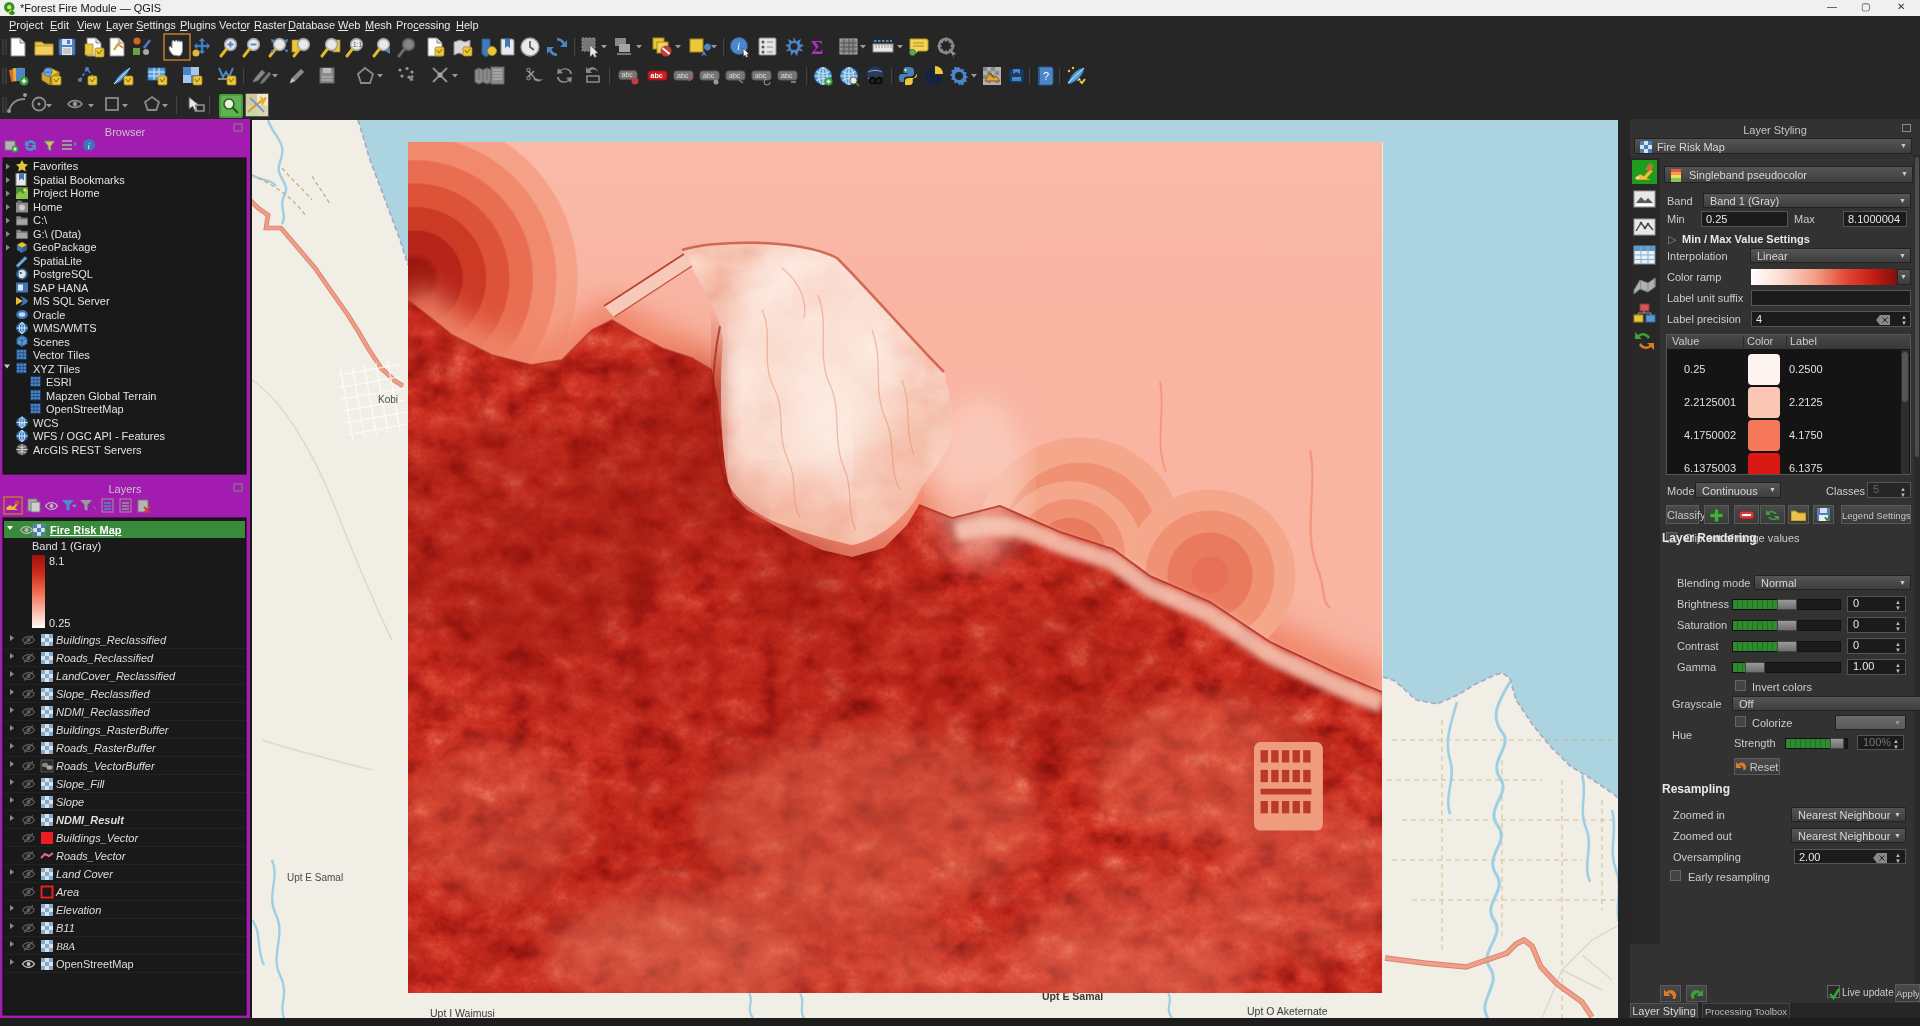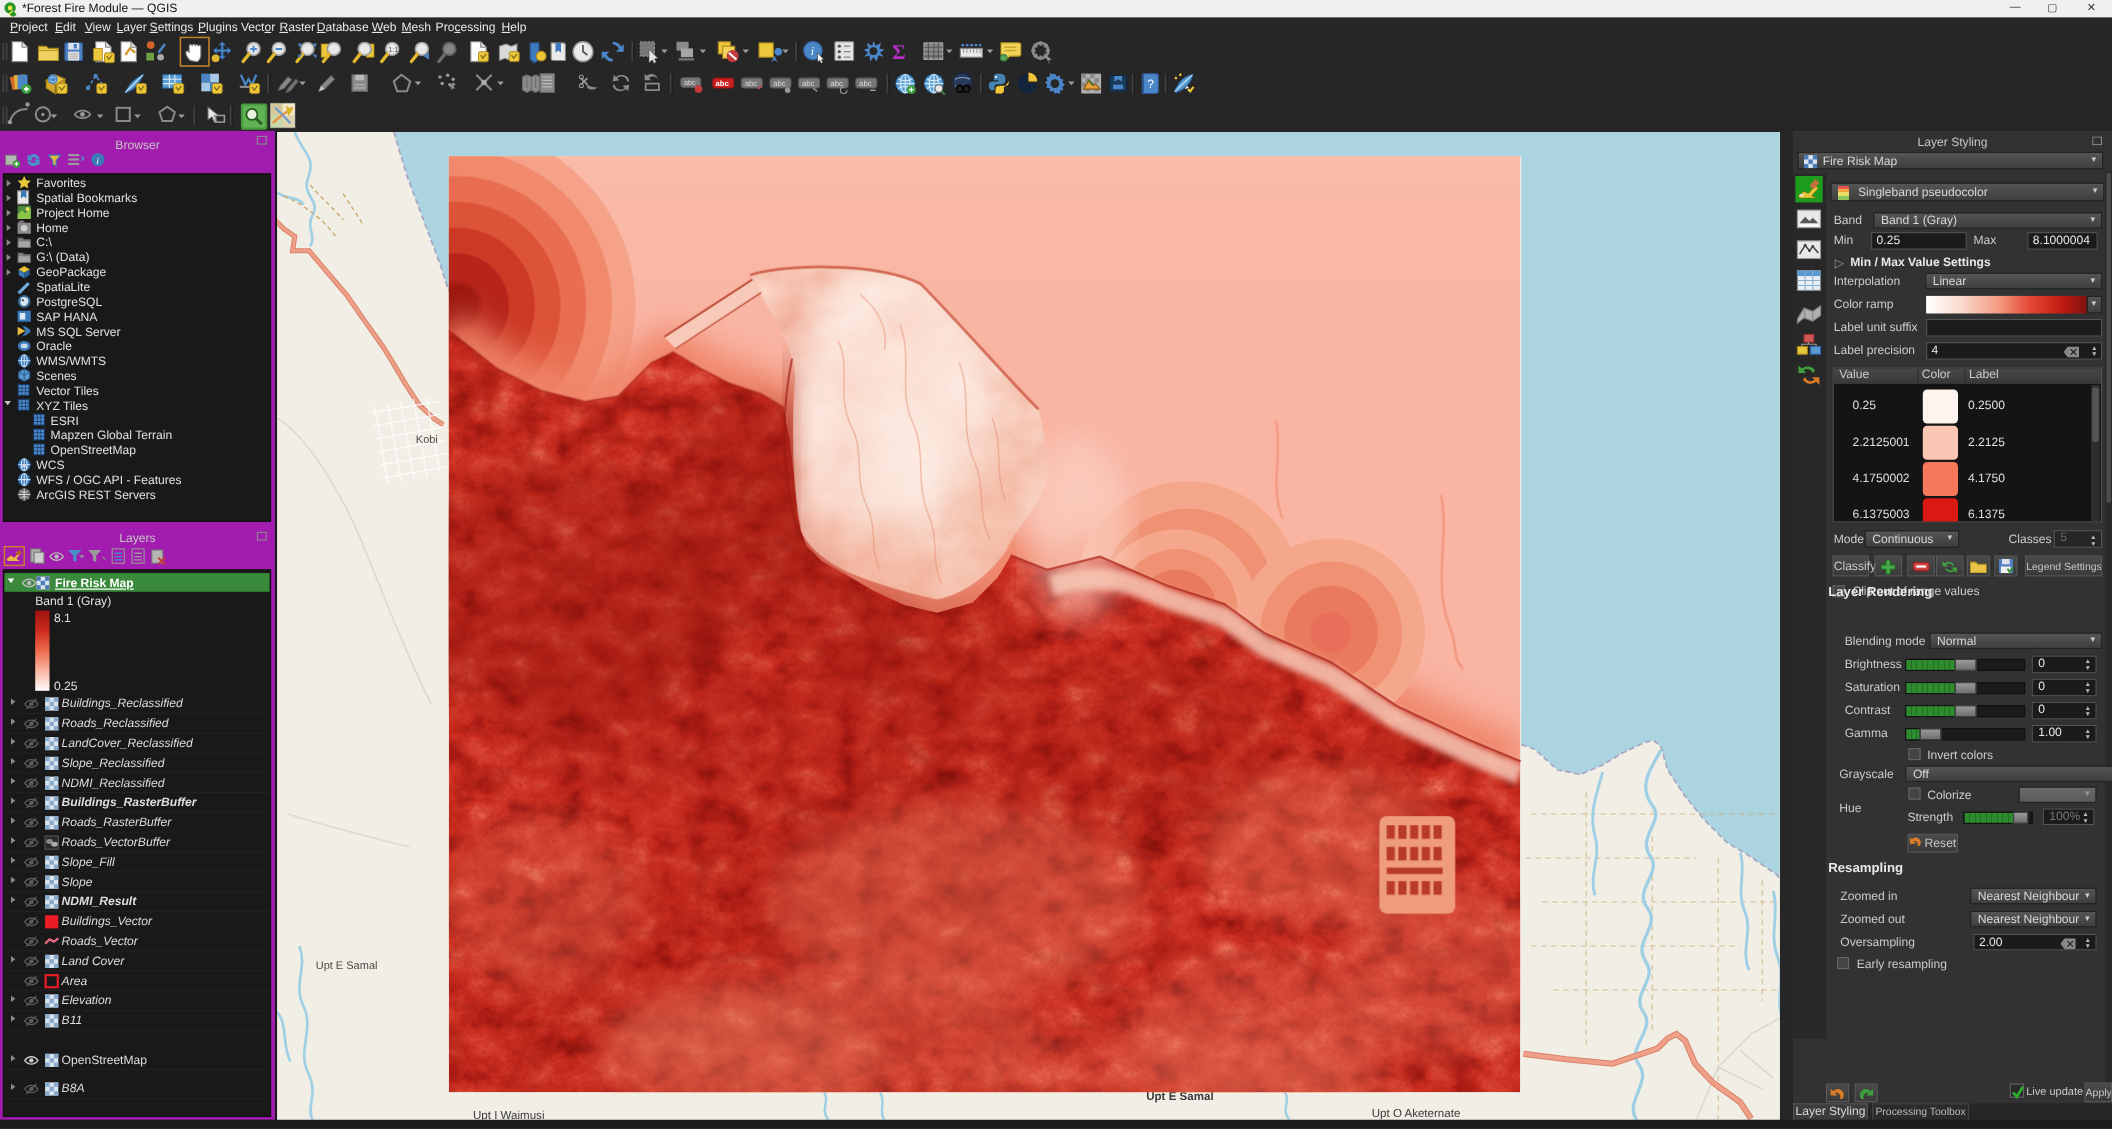--- a/index.html
+++ b/index.html
@@ -860,21 +860,21 @@
                 <rect width="4" height="4"></rect>
                 <rect x="8" width="4" height="4"></rect>
                 <rect x="4" y="4" width="4" height="4"></rect>
                 <rect y="8" width="4" height="4"></rect>
                 <rect x="8" y="8" width="4" height="4"></rect>
               </g>
             </g>
           </svg>
           <span class="tx">NDMI_Reclassified</span>
         </div>
-      <div class="lrow" style="top:602px;font-weight:bold;">
+      <div class="lrow" style="top:602px;">
           <svg width="243" height="18">
             <path d="M6 4l4 3-4 3z" fill="#8a8a8a"></path>
             <g transform="translate(18,3)">
               <path d="M.5 6c3-4.5 9-4.5 12 0-3 4.5-9 4.5-12 0z" fill="none" stroke="#5d5d5d" stroke-width="1.2"></path>
               <circle cx="6.5" cy="6" r="2" fill="#5d5d5d"></circle>
               <path d="M2 10.5L11 1.5" stroke="#5d5d5d" stroke-width="1.2"></path>
             </g>
             <g transform="translate(37,3)">
               <rect width="12" height="12" fill="#d7e3ef"></rect>
               <g fill="#8aa8c8">
@@ -1083,21 +1083,21 @@
                 <rect width="4" height="4"></rect>
                 <rect x="8" width="4" height="4"></rect>
                 <rect x="4" y="4" width="4" height="4"></rect>
                 <rect y="8" width="4" height="4"></rect>
                 <rect x="8" y="8" width="4" height="4"></rect>
               </g>
             </g>
           </svg>
           <span class="tx">B11</span>
         </div>
-      <div class="lrow" style="top:862px;">
+      <div class="lrow" style="top:818px;font-family:Liberation Serif, serif;">
           <svg width="243" height="18">
             <path d="M6 4l4 3-4 3z" fill="#8a8a8a"></path>
             <g transform="translate(18,3)">
               <path d="M.5 6c3-4.5 9-4.5 12 0-3 4.5-9 4.5-12 0z" fill="none" stroke="#5d5d5d" stroke-width="1.2"></path>
               <circle cx="6.5" cy="6" r="2" fill="#5d5d5d"></circle>
               <path d="M2 10.5L11 1.5" stroke="#5d5d5d" stroke-width="1.2"></path>
             </g>
             <g transform="translate(37,3)">
               <rect width="12" height="12" fill="#d7e3ef"></rect>
               <g fill="#8aa8c8">

